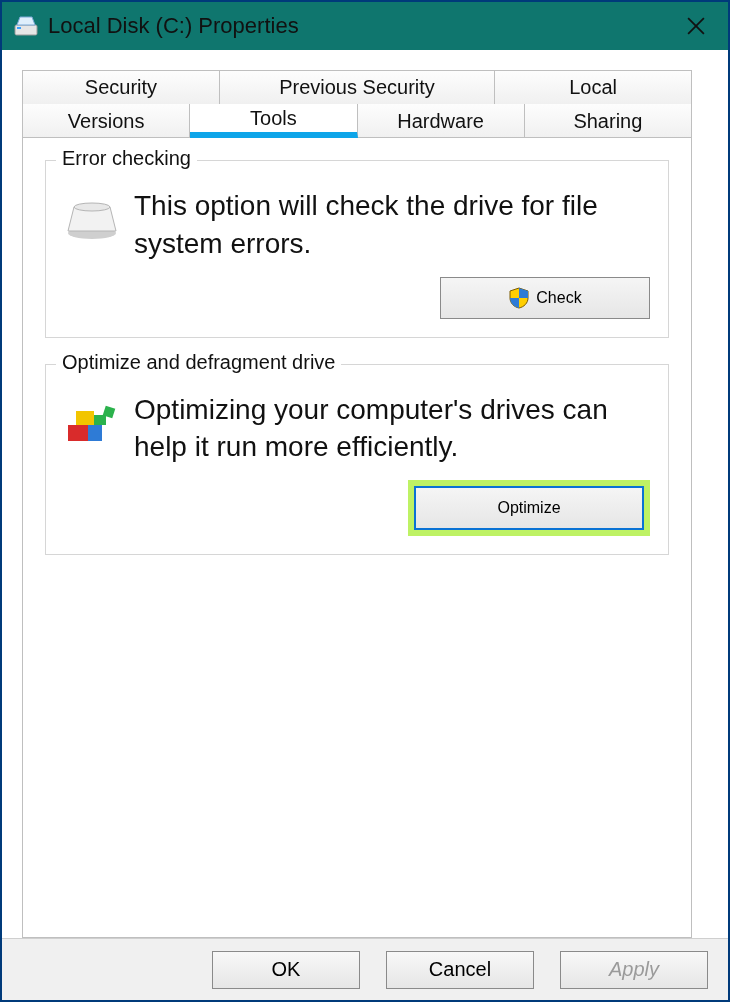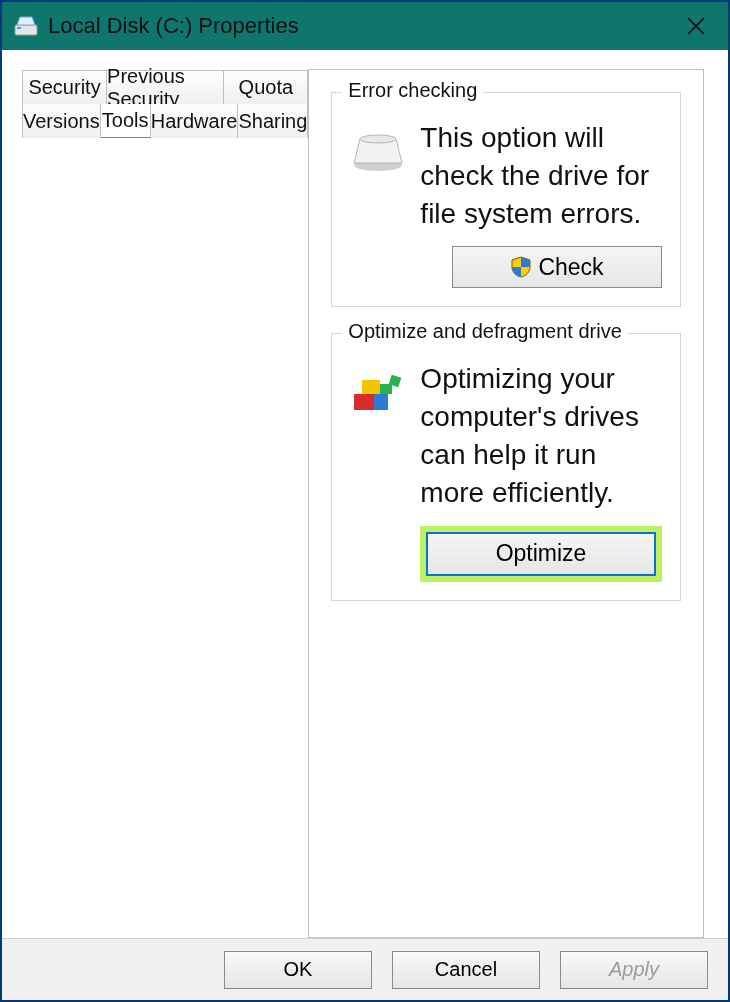--- a/index.html
+++ b/index.html
@@ -42,22 +42,23 @@
     font-size: 26px;
     width: 40px;
     height: 40px;
     line-height: 40px;
     text-align: center;
     color: #111;
     cursor: pointer;
   }
   .content {
     flex: 1;
-    padding: 20px 24px 0 20px;
-    display: flex;
+    padding: 20px 36px 0 20px;
+    display: flex;
+    flex-direction: column;
   }
   .tabstrip {
     display: flex;
     flex-direction: column;
   }
   .tabrow {
     display: flex;
     height: 34px;
   }
   .tab {
@@ -69,21 +70,21 @@
     justify-content: center;
     font-size: 20px;
     color: #111;
     background: linear-gradient(#fdfdfd, #f0f0f0);
     cursor: pointer;
   }
   .tab + .tab { border-left: none; }
   .tabrow.bottom .tab { border-top: none; }
   .tab.active {
     background: #fff;
-    border-bottom: 1px solid #0ea5e9;
+    border-bottom: 6px solid #0ea5e9;
     position: relative;
     z-index: 2;
   }
   .tabpanel {
     border: 1px solid #bfbfbf;
     background: #fff;
     flex: 1;
     margin-top: -1px;
     padding: 22px 22px 16px 22px;
   }
@@ -121,21 +122,21 @@
   .btn-row {
     display: flex;
     justify-content: flex-end;
     margin-top: 14px;
   }
   .btn {
     min-width: 210px;
     height: 42px;
     border: 1px solid #8a8a8a;
     background: linear-gradient(#f5f5f5, #e6e6e6);
-    font-size: 23px;
+    font-size: 16px;
     display: inline-flex;
     align-items: center;
     justify-content: center;
     gap: 6px;
     cursor: pointer;
   }
   .btn .shield {
     width: 22px;
     height: 22px;
   }
@@ -149,21 +150,21 @@
     min-width: 230px;
     height: 44px;
   }
   .bottombar {
     height: 62px;
     border-top: 1px solid #cfcfcf;
     background: #f0f0f0;
     display: flex;
     justify-content: flex-end;
     align-items: center;
-    gap: 20px;
+    gap: 26px;
     padding: 0 20px;
   }
   .bottombar .btn2 {
     width: 148px;
     height: 38px;
     border: 1px solid #8a8a8a;
     background: linear-gradient(#f8f8f8, #e6e6e6);
     font-size: 20px;
     cursor: pointer;
   }
@@ -194,21 +195,21 @@
       </svg>
     </span>
   </div>
 
   <div class="content">
 
     <div class="tabstrip">
       <div class="tabrow top">
         <div class="tab">Security</div>
         <div class="tab" style="flex:1.4">Previous Security</div>
-        <div class="tab">Quota</div>
+        <div class="tab">Local</div>
       </div>
       <div class="tabrow bottom">
         <div class="tab">Versions</div>
         <div class="tab active">Tools</div>
         <div class="tab">Hardware</div>
         <div class="tab">Sharing</div>
       </div>
     </div>
 
     <div class="tabpanel">

